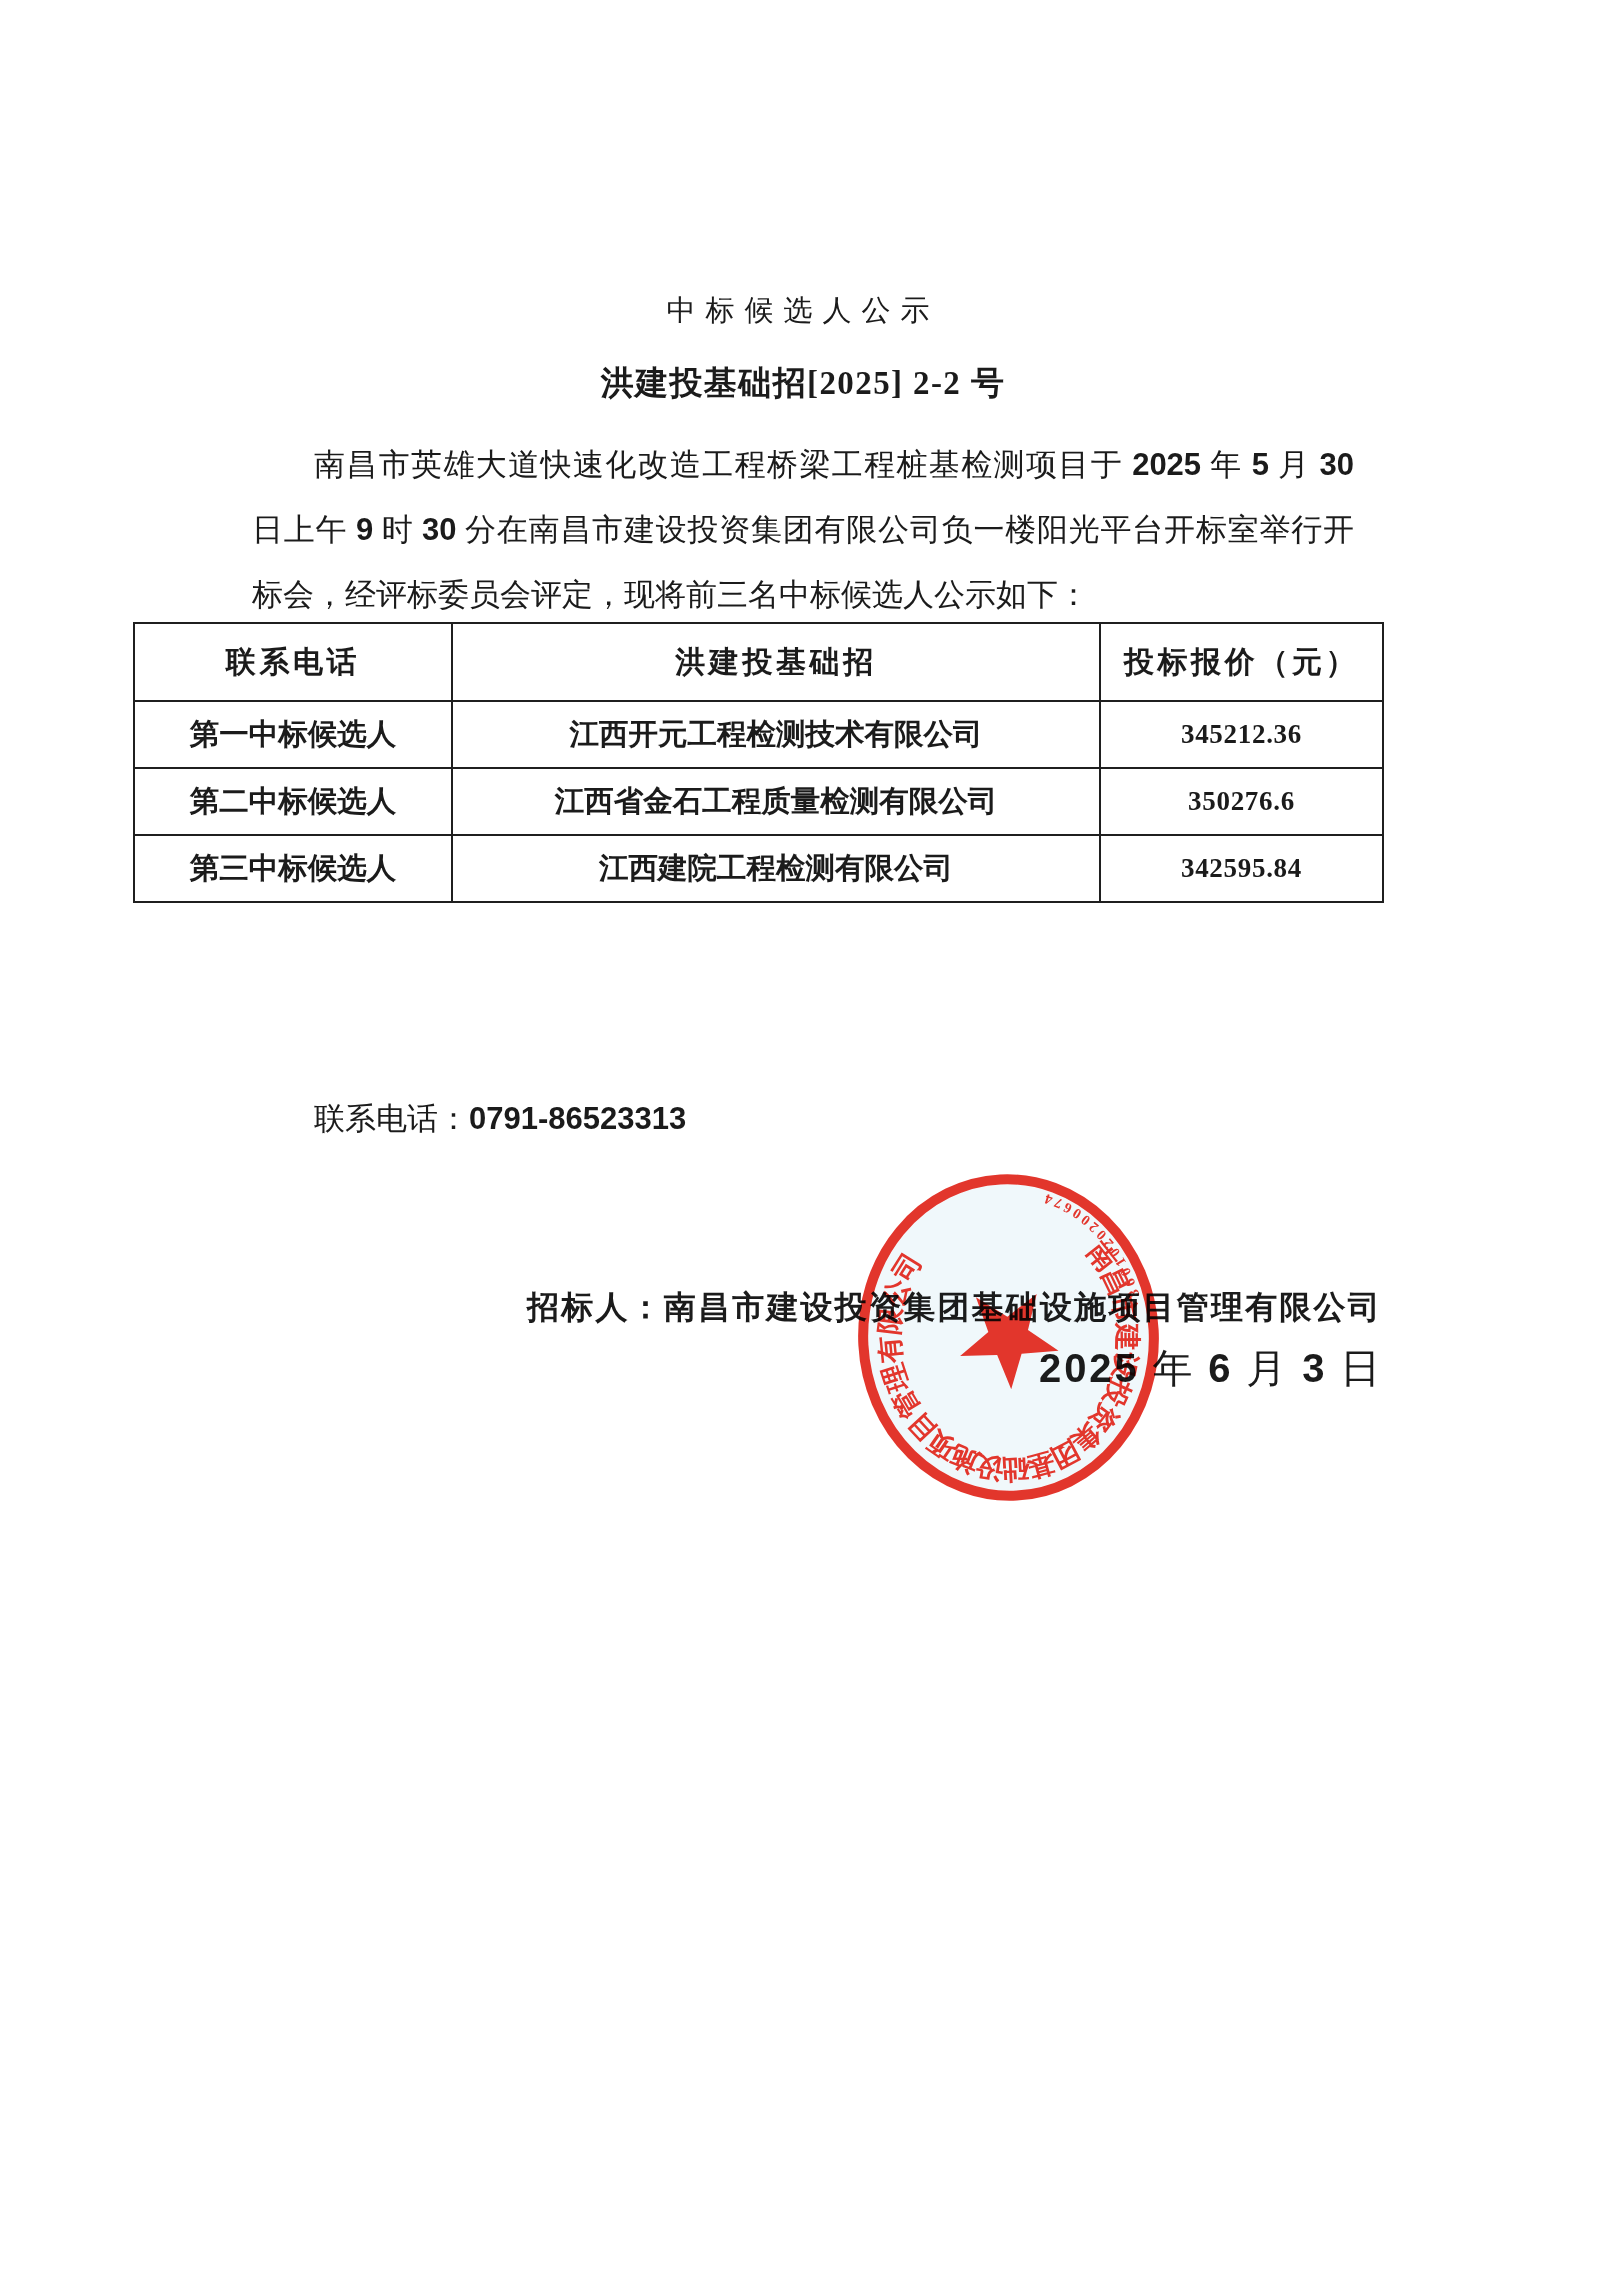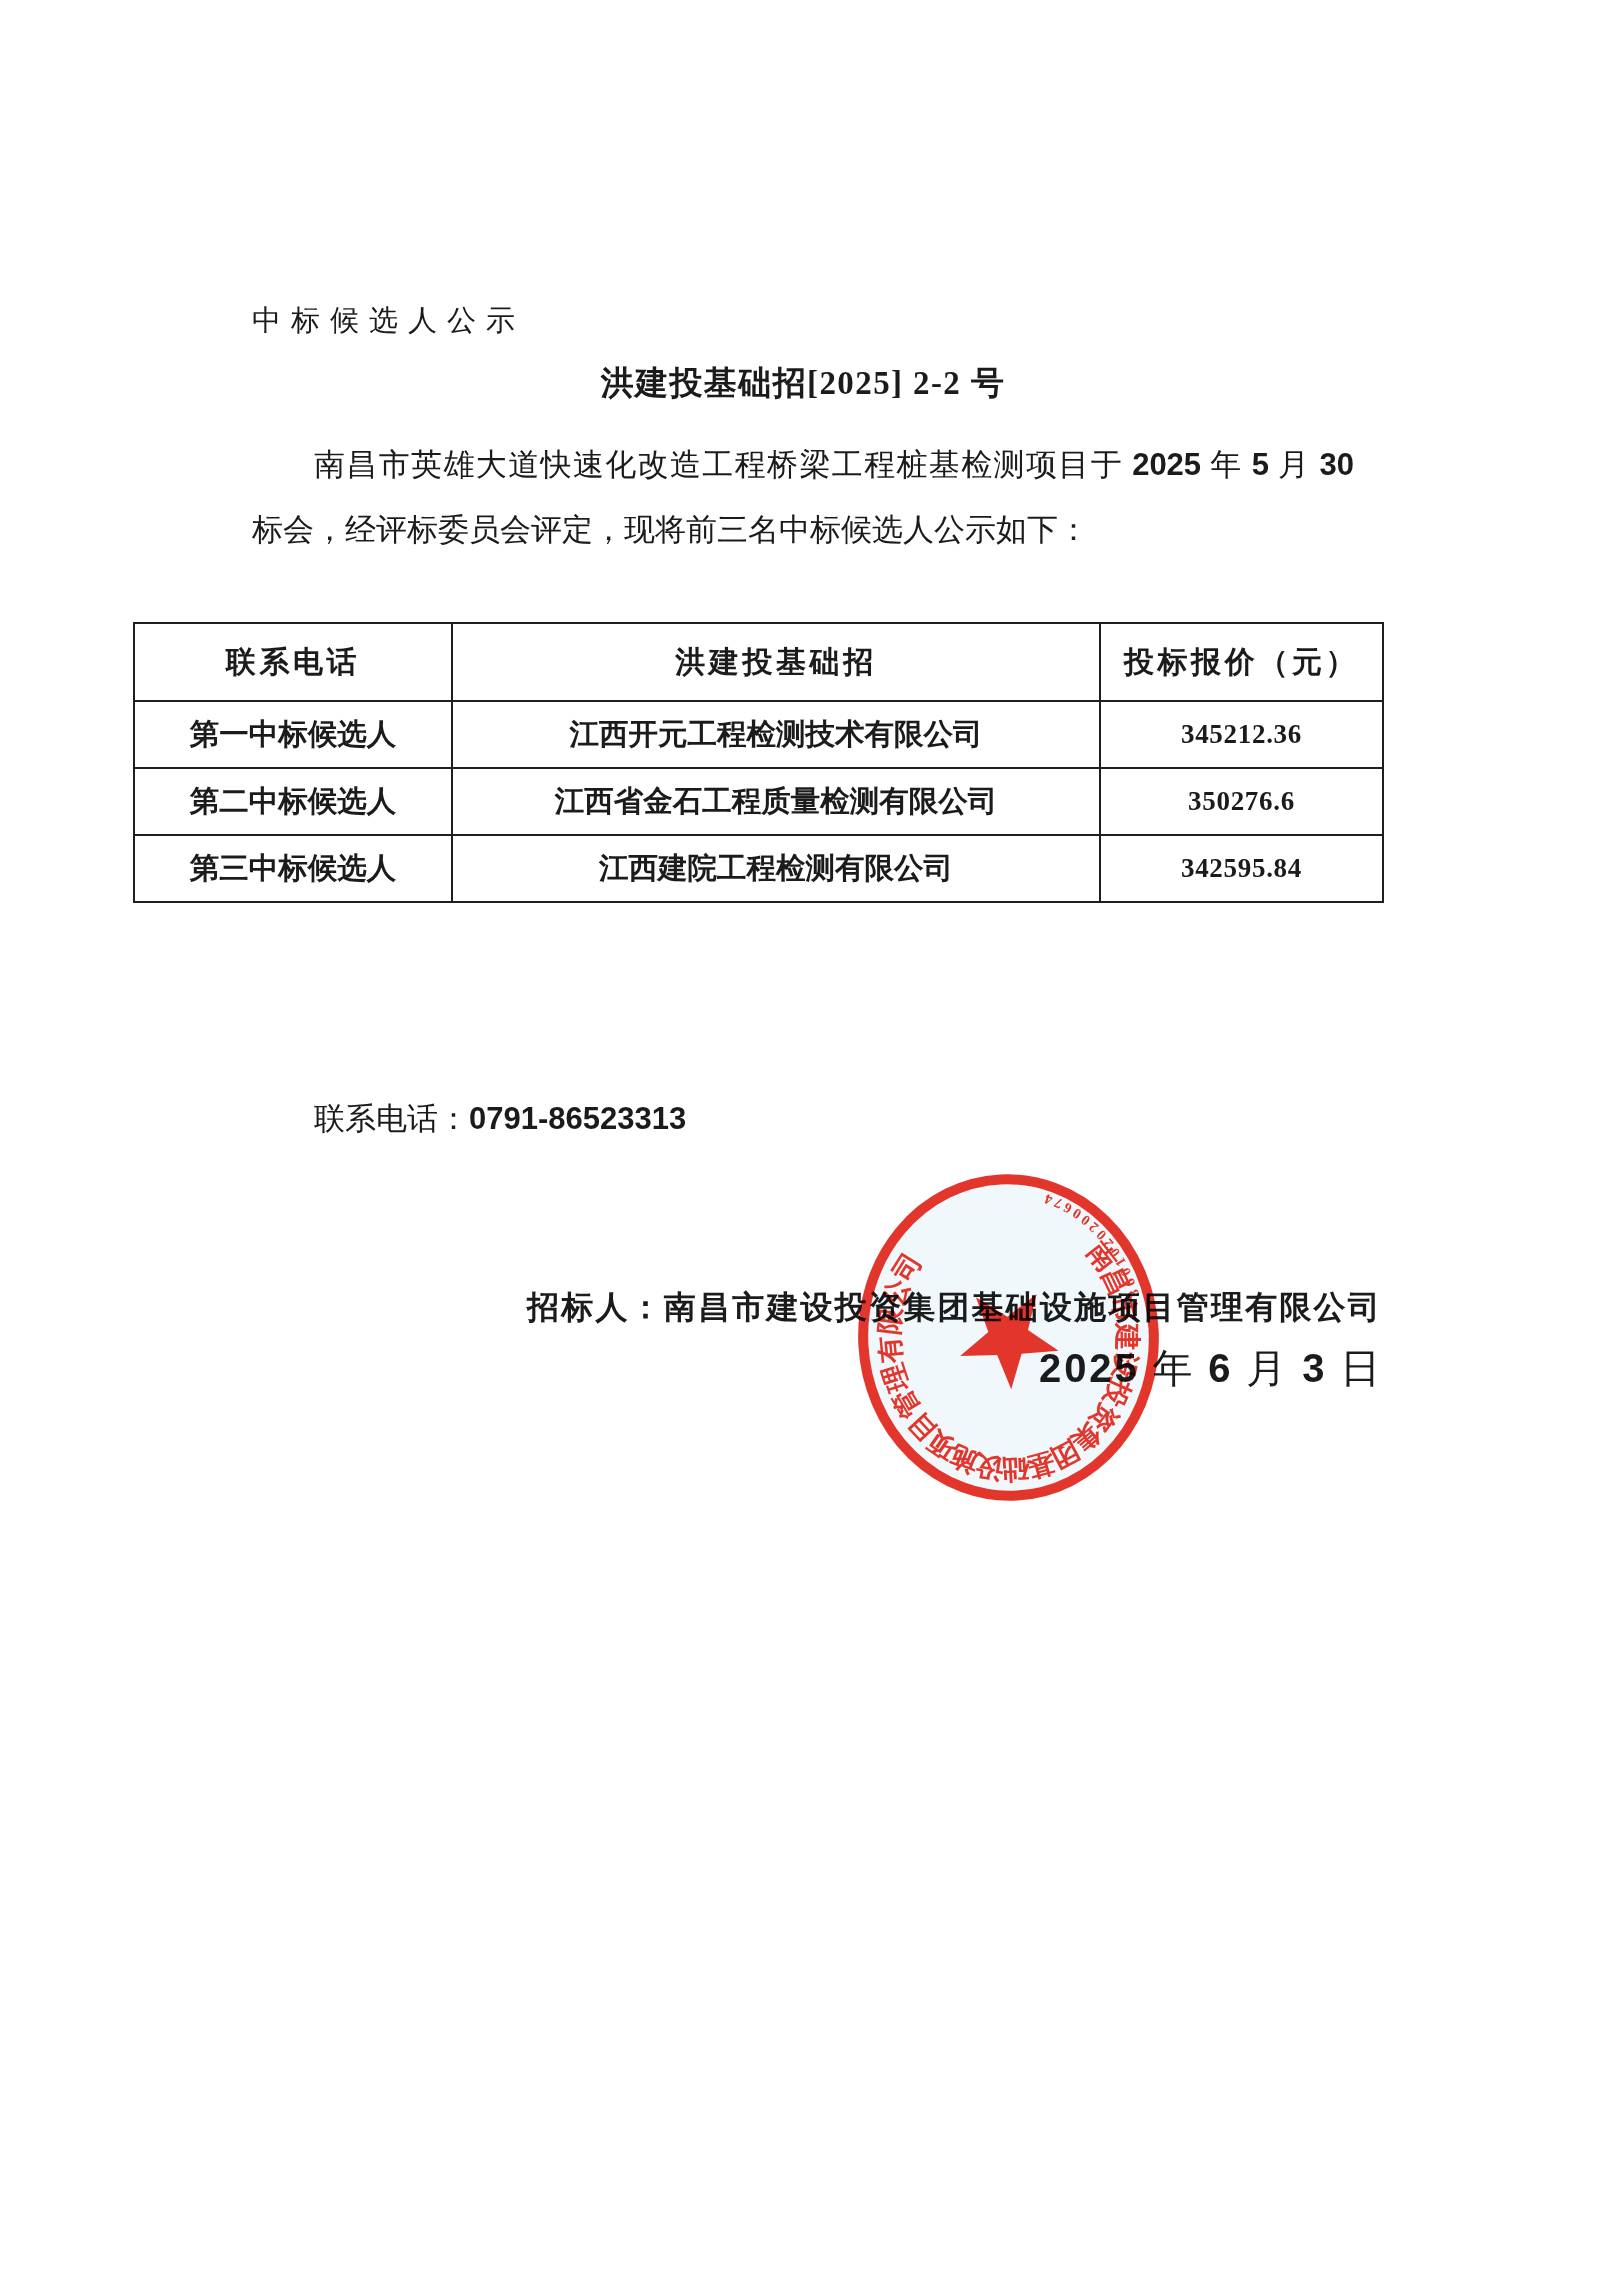--- a/index.html
+++ b/index.html
@@ -9,22 +9,22 @@
     overflow:hidden;
   }
   .page{position:absolute;inset:0;background:#ffffff;}
 
   
   .title{
     position:absolute;top:218px;left:252px;width:1102px;margin:0;
     text-align:center;font-size:36px;line-height:42px;font-weight:700;letter-spacing:2.9px;
   }
   .subtitle{
-    position:absolute;top:304px;left:252px;width:1102px;margin:0;
-    text-align:left;font-size:29px;line-height:33px;font-weight:400;letter-spacing:10px;
+    position:absolute;top:294px;left:252px;width:1102px;margin:0;
+    text-align:center;font-size:29px;line-height:33px;font-weight:400;letter-spacing:10px;
   }
   .docnum{
     position:absolute;top:364px;left:252px;width:1102px;margin:0;
     text-align:center;font-size:33px;line-height:39px;font-weight:700;letter-spacing:1.4px;
   }
 
   
   .para{position:absolute;left:252px;width:1102px;font-size:31px;}
   .intro{top:432px;}
   .closing{top:958px;}
@@ -75,20 +75,21 @@
 </head>
 <body>
 
 <div class="page">
 
   <h2 class="subtitle">中标候选人公示</h2>
   <h3 class="docnum">洪建投基础招[2025] 2-2 号</h3>
 
   <div class="para intro">
       <div class="para-line indent fill"><span>南昌市英雄大道快速化改造工程桥梁工程桩基检测项目于 </span><span class="num">2025</span><span> 年 </span><span class="num">5</span><span> 月 </span><span class="num">30</span></div>
+      <div class="para-line fill"><span>日上午 </span><span class="num">9</span><span> 时 </span><span class="num">30</span><span> 分在南昌市建设投资集团有限公司负一楼阳光平台开标室举行开</span></div>
       <div class="para-line"><span>标会，经评标委员会评定，现将前三名中标候选人公示如下：</span></div>
     </div>
 
   <table class="bids">
     <colgroup>
         <col class="c1">
         <col class="c2">
         <col class="c3">
       </colgroup>
     <thead>

